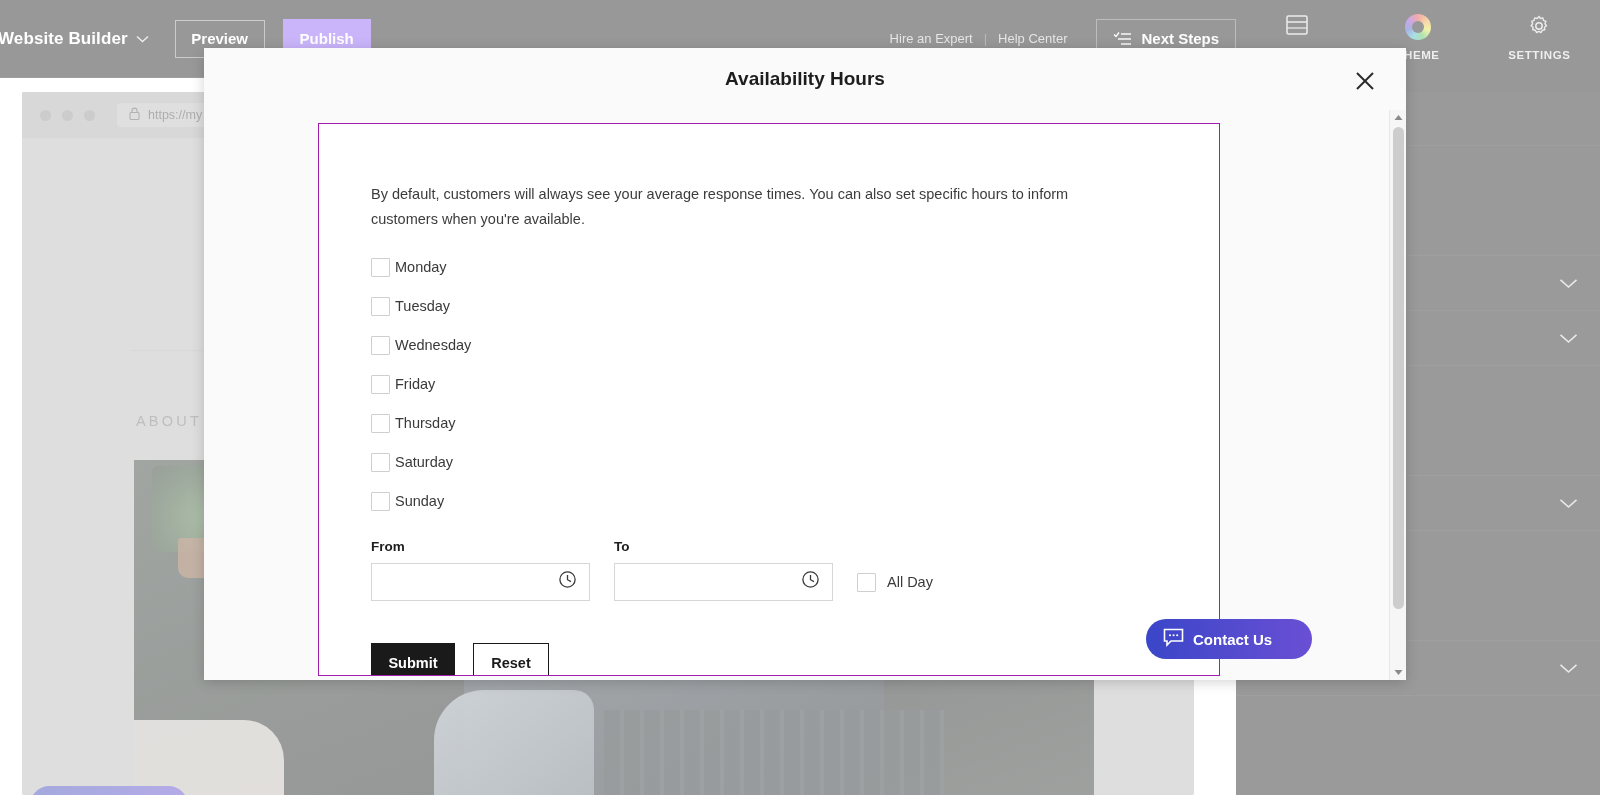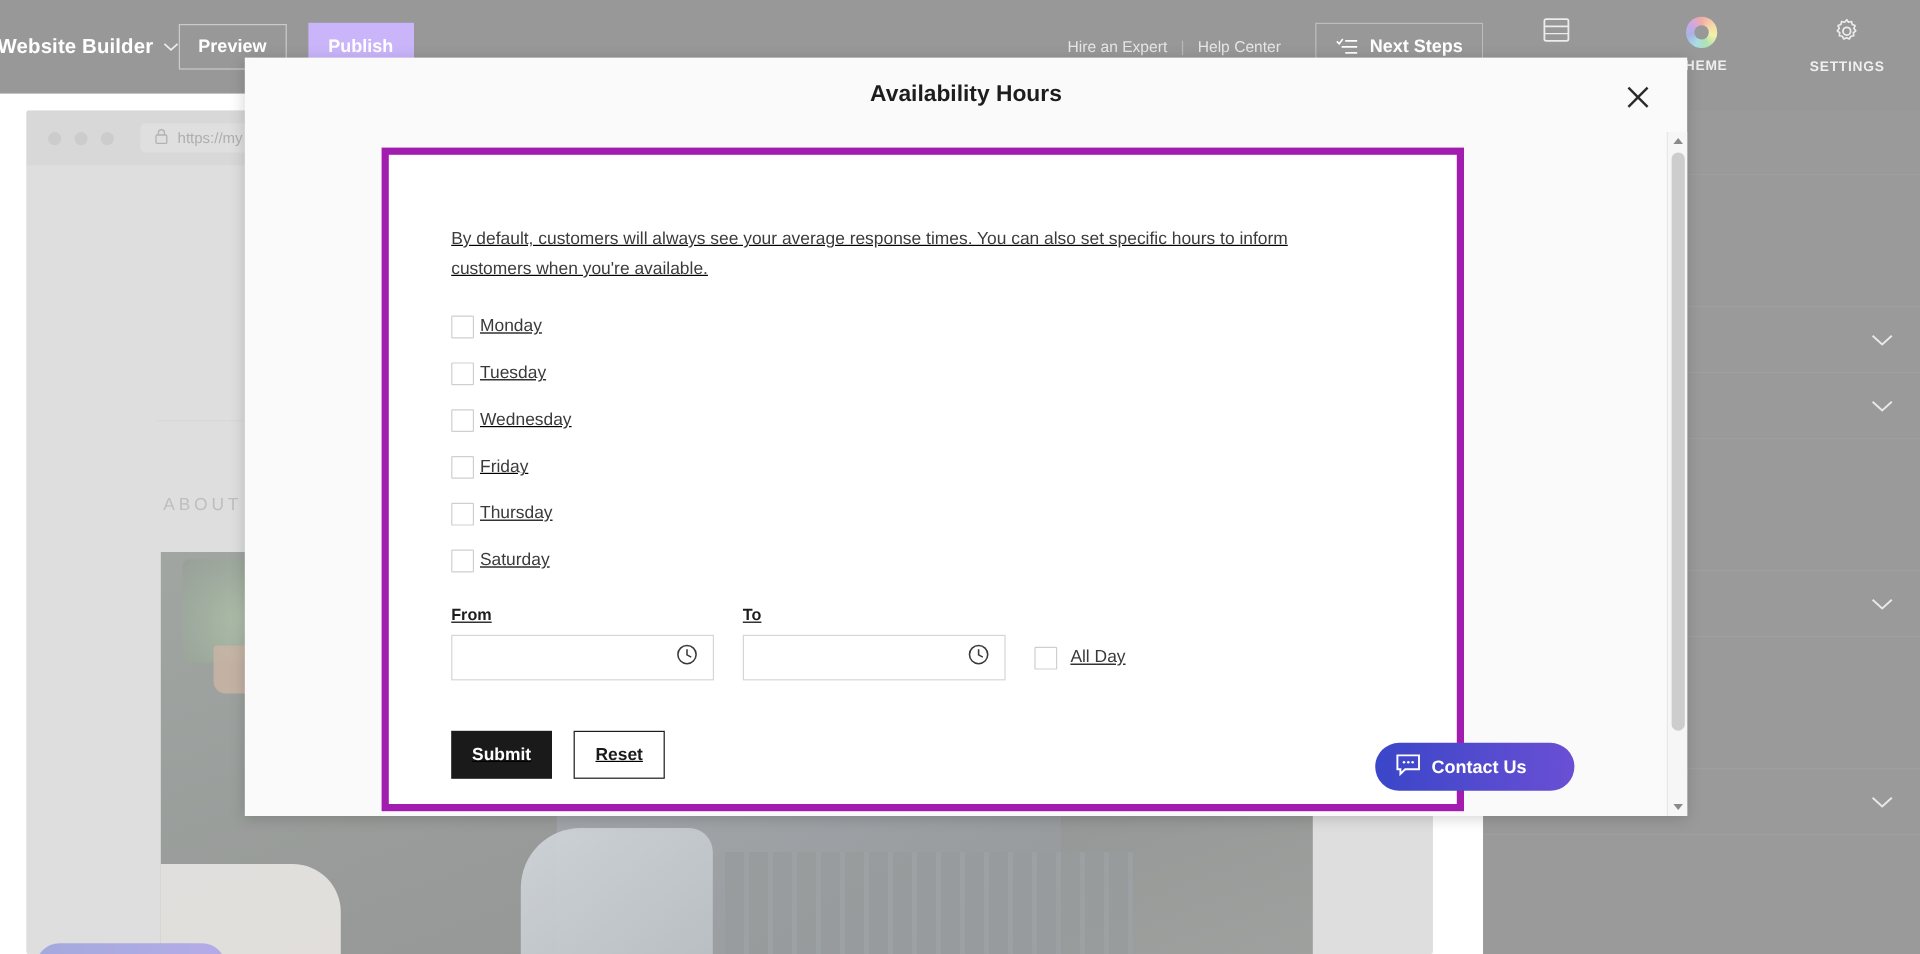--- a/index.html
+++ b/index.html
@@ -18,21 +18,21 @@
     position: absolute; left: 0; top: 0; width: 1236px; height: 78px;
     background: #1b1b1b; display: flex; align-items: center;
     border-bottom: 1px solid #2a2a2a;
   }
   .brand {
     display: flex; align-items: center; gap: 8px;
     margin-left: -2px; padding-left: 0;
     color: #fff; font-size: 17px; font-weight: bold; letter-spacing: .1px;
   }
   .brand .chev { font-size: 13px; font-weight: normal; opacity: .92; }
-  .hdr-btns { display: flex; align-items: center; gap: 18px; }
+  .hdr-btns { display: flex; align-items: center; gap: 18px; margin-left: 26px; }
   .btn-preview {
     width: 90px; height: 38px; border: 1px solid #8d8d8d; background: transparent;
     color: #fff; font-size: 15px; font-weight: bold;
     display: flex; align-items: center; justify-content: center;
   }
   .btn-publish {
     width: 88px; height: 40px; background: #8b5cf6; color: #fff;
     font-size: 15px; font-weight: bold;
     display: flex; align-items: center; justify-content: center;
   }
@@ -174,21 +174,21 @@
   .modal-title {
     height: 62px; display: flex; align-items: center; justify-content: center;
     color: #1d1d1d; font-size: 19px; font-weight: bold;
   }
   .modal-close {
     position: absolute; right: 26px; top: 20px; width: 30px; height: 30px;
     display: flex; align-items: center; justify-content: center;
   }
   .modal-card {
     position: absolute; left: 114px; top: 75px; width: 902px; height: 553px;
-    background: #fff; border: 6px solid #a21caf; overflow: hidden; text-decoration: underline;
+    background: #fff; border: 1px solid #a21caf; overflow: hidden;
   }
   .card-inner { padding: 58px 0 0 52px; }
   .intro { width: 760px; color: #3c3c3c; font-size: 14.5px; line-height: 1.72; }
   .days { margin-top: 16px; }
   .day-row { height: 39px; display: flex; align-items: center; gap: 5px; }
   .cb {
     width: 19px; height: 19px; border: 1px solid #cfcfcf; background: #fff; border-radius: 1px;
   }
   .day-lbl { color: #3a3a3a; font-size: 14.5px; }
   .times { margin-top: 18px; display: flex; align-items: flex-end; gap: 24px; }
@@ -442,20 +442,24 @@
             <span class="day-lbl">Friday</span>
           </div>
           <div class="day-row">
             <span class="cb"></span>
             <span class="day-lbl">Thursday</span>
           </div>
           <div class="day-row">
             <span class="cb"></span>
             <span class="day-lbl">Saturday</span>
           </div>
+          <div class="day-row">
+            <span class="cb"></span>
+            <span class="day-lbl">Sunday</span>
+          </div>
         </div>
 
         <div class="times">
           <div class="tgroup">
             <div class="tlabel">From</div>
             <div class="tinput">
               <span>
                 <svg width="19" height="19" viewBox="0 0 19 19">
                   <circle cx="9.5" cy="9.5" r="7.6" fill="none" stroke="#3a3a3a" stroke-width="1.3"></circle>
                   <path d="M9.5 5 V9.7 L13 11.6" fill="none" stroke="#3a3a3a" stroke-width="1.3"></path>

